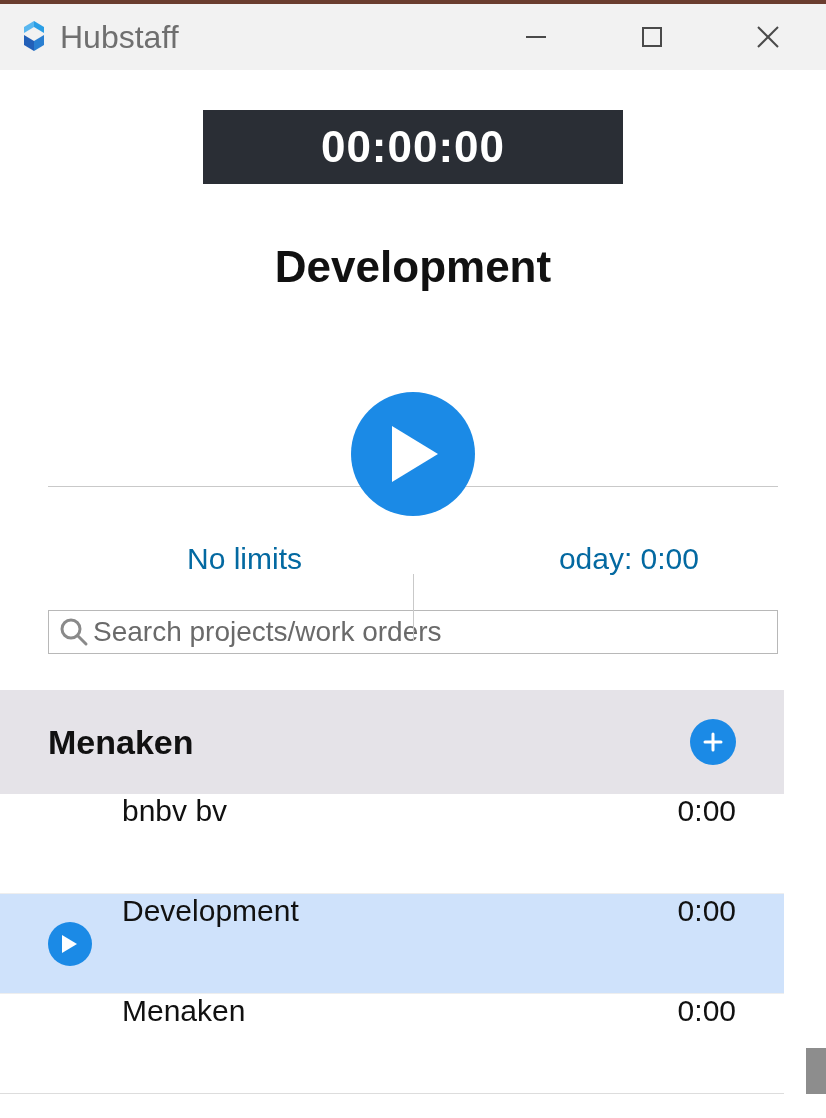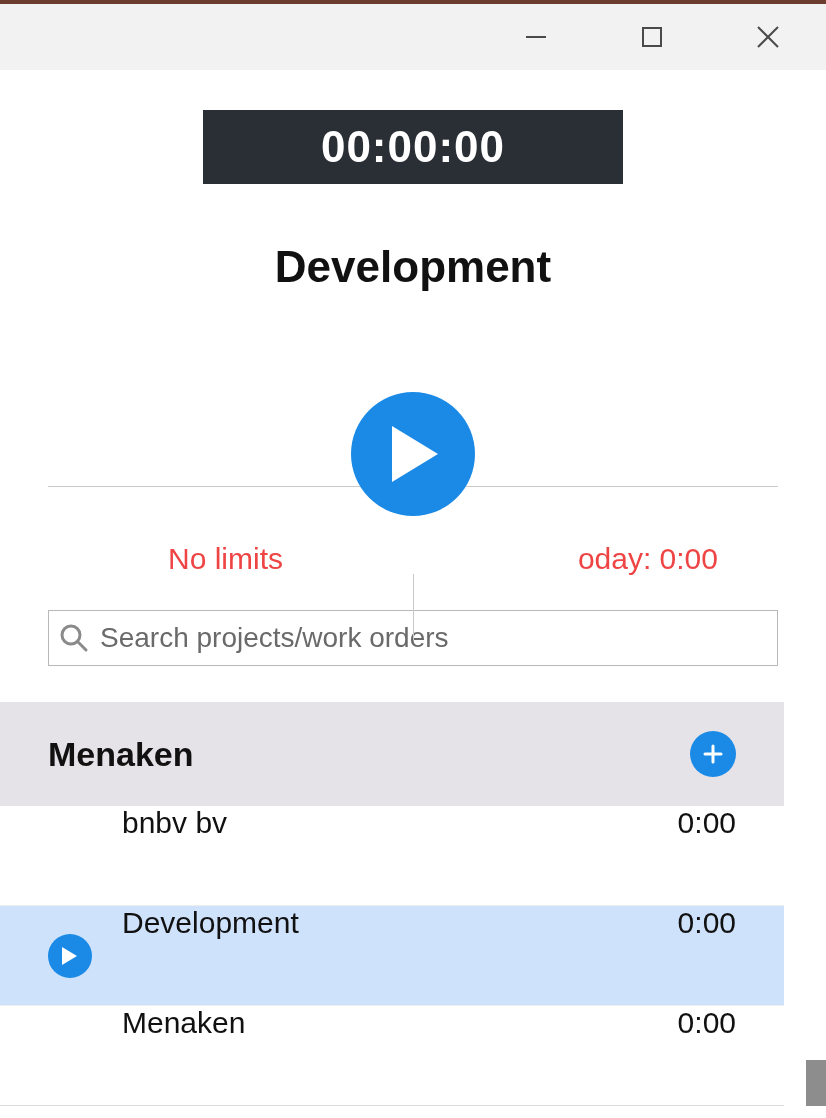--- a/index.html
+++ b/index.html
@@ -59,41 +59,41 @@
     width: 124px; height: 124px;
     border-radius: 50%;
     background: #1b8ae6;
     display: flex; align-items: center; justify-content: center;
   }
   .big-play svg { margin-left: 8px; }
 
   .status-row {
     display: flex;
     justify-content: space-between;
-    padding: 0 48px;
+    padding: 0 67px;
     margin-top: 30px;
-    color: #ef4444;
+    color: #0369a1;
     font-size: 30px;
   }
   .status-row .right { text-align: center; margin-left: 39px; }
 
   .vert-tick {
     position:absolute;
     left:50%; top: 504px;
     width:1px; height:66px;
     background:#c9c9c9;
   }
 
   .search-wrap {
     margin: 34px 48px 0 48px;
     border: 1px solid #b8b8b8;
-    height: 56px;
+    height: 44px;
     display: flex; align-items: center;
     padding: 0 10px;
-    gap: 11px;
+    gap: 4px;
   }
   .search-wrap input {
     flex: 1;
     border: none; outline: none;
     font-size: 28px;
     color: #333;
     background: transparent;
   }
   .search-wrap input::placeholder { color: #6a6a6a; }
 
@@ -138,20 +138,29 @@
     height: 46px;
     background: #8d8d8d;
   }
   .list-container { position: relative; width: 784px; }
   .outer-list { position: relative; }
 </style>
 </head>
 <body>
 
 <div class="titlebar">
+  <div class="logo-wrap">
+    <svg width="40" height="40" viewBox="0 0 40 40">
+      <path d="M20 4 L30 10 L30 16 L20 10 Z" fill="#2a9fe6"></path>
+      <path d="M20 4 L10 10 L10 16 L20 10 Z" fill="#59b7ef"></path>
+      <path d="M10 18 L20 24 L20 34 L10 28 Z" fill="#2360b8"></path>
+      <path d="M30 18 L20 24 L20 34 L30 28 Z" fill="#2a7fd1"></path>
+    </svg>
+    <span class="app-name">Hubstaff</span>
+  </div>
   <div class="win-controls">
     <div class="win-btn">
       <svg width="28" height="28" viewBox="0 0 28 28">
           <line x1="4" y1="14" x2="24" y2="14" stroke="#4a4a4a" stroke-width="2"></line>
         </svg>
     </div>
     <div class="win-btn">
       <svg width="26" height="26" viewBox="0 0 26 26">
           <rect x="4" y="4" width="18" height="18" fill="none" stroke="#4a4a4a" stroke-width="2"></rect>
         </svg>

